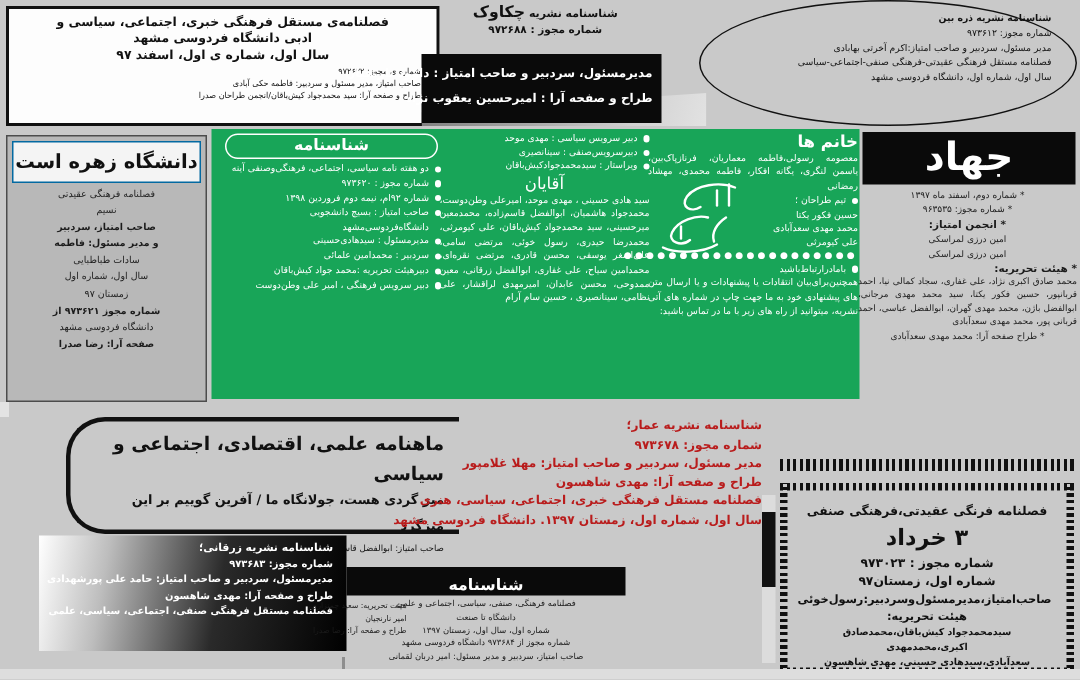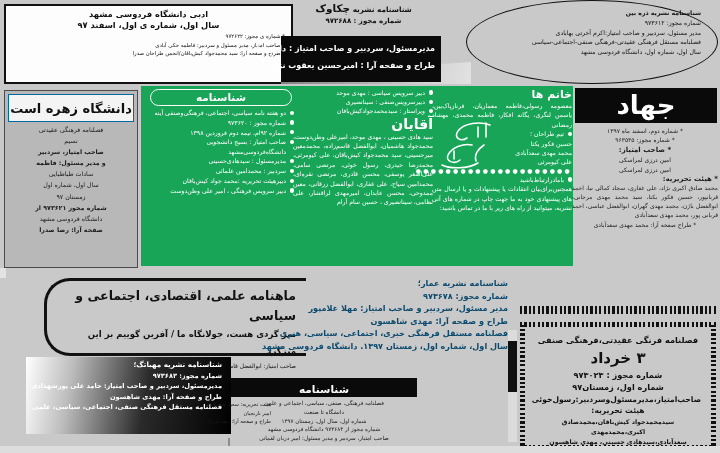--- a/index.html
+++ b/index.html
@@ -91,21 +91,21 @@
   
   #gcol2{
     left:293px;top:88px;width:140px;height:176px;
     color:#fff;text-align:right;
   }
   #gcol2 .li{font-size:6.1px;line-height:9.2px;padding-right:8px;position:relative;}
   #gcol2 .li::before{
     content:"";position:absolute;right:0;top:2.4px;
     width:4.2px;height:4.2px;border-radius:50%;background:#fff;
   }
-  #gcol2 .hdr{font-size:14px;font-weight:bold;letter-spacing:1px;}
+  #gcol2 .hdr{font-size:11px;font-weight:normal;letter-spacing:1px;text-align:center;}
   #gcol2 .body{font-size:6.2px;line-height:9.4px;text-align:justify;text-align-last:right;}
 
   
   #gcol3{
     left:432px;top:88px;width:140px;height:176px;
     color:#fff;text-align:right;
   }
   #gcol3 .hdr{font-size:11px;font-weight:bold;letter-spacing:1px;}
   #gcol3 .body{font-size:6.2px;line-height:9.4px;text-align:justify;text-align-last:right;}
   #gcol3 .li{font-size:6.2px;line-height:9.4px;padding-right:8px;position:relative;}
@@ -176,21 +176,21 @@
     left:26px;top:357px;width:205px;height:77px;
     background:linear-gradient(100deg,#ffffff 0%,#bdbdbd 22%,#2a2a2a 58%,#000000 100%);
     color:#fff;padding:3px 9px 0 9px;text-align:right;
   }
   #mahbang .l{font-size:6.6px;font-weight:bold;line-height:10.6px;white-space:nowrap;}
   #mahbang .hd{font-size:7.2px;}
 
   
   #ammar{
     left:296px;top:277px;width:212px;height:86px;
-    color:#0c4a6e;text-align:right;
+    color:#b91c1c;text-align:right;
   }
   #ammar div{font-size:8.1px;font-weight:bold;line-height:12.6px;white-space:nowrap;}
 
   
   #sh2-bar{
     left:231px;top:378px;width:186px;height:19px;
     background:#0a0a0a;color:#fff;text-align:center;
   }
   #sh2-bar span{font-size:10.5px;font-weight:bold;line-height:18px;letter-spacing:1px;}
   #sh2-body{
@@ -245,20 +245,21 @@
 
   
   #divider{left:228px;top:438px;width:2px;height:10px;background:#8e8e8e;}
 </style>
 </head>
 <body>
 
 <div class="stage">
 
   <div class="abs" id="chakavak-body">
+    <div class="big">فصلنامه‌ی مستقل فرهنگی خبری، اجتماعی، سیاسی و</div>
     <div class="big">ادبی دانشگاه فردوسی مشهد</div>
     <div class="big">سال اول، شماره ی اول، اسفند ۹۷</div>
     <div class="small">
       <div>* شماره ی مجوز: ۹۷۲۶۲۲</div>
       <div>* صاحب امتیاز، مدیر مسئول و سردبیر: فاطمه حکی آبادی</div>
       <div>* طراح و صفحه آرا: سید محمدجواد کیش‌باقان/انجمن طراحان صدرا</div>
     </div>
   </div>
 
   <div class="abs" id="chakavak-title">
@@ -350,39 +351,39 @@
       </g>
     </svg>
   </div>
 
   <div class="abs" id="jahad-banner">
     <div class="cal">جهاد</div>
   </div>
   <div class="abs" id="jahad-text">
     <div class="r c">* شماره دوم، اسفند ماه ۱۳۹۷</div>
     <div class="r c">* شماره مجوز: ۹۶۳۵۳۵</div>
-    <div class="k c">* صاحب امتیاز:</div>
+    <div class="k c">* انجمن امتیاز:</div>
     <div class="r c">امین درزی لمراسکی</div>
     <div class="r c">امین درزی لمراسکی</div>
     <div class="k">* هیئت تحریریه:</div>
     <div class="j">محمد صادق اکبری نژاد، علی غفاری، سجاد کمالی نیا، احمد قربانپور، حسین فکور یکتا، سید محمد مهدی مرجانی، ابوالفضل باژن، محمد مهدی گهران، ابوالفضل عباسی، احمد قربانی پور، محمد مهدی سعدآبادی</div>
     <div class="r c">
       <span>* طراح صفحه آرا:</span>
       <span>محمد مهدی سعدآبادی</span>
     </div>
   </div>
 
   <div class="abs" id="mahname">
     <div class="t1">ماهنامه علمی، اقتصادی، اجتماعی و سیاسی</div>
     <div class="t2">میز گردی هست، جولانگاه ما / آفرین گوییم بر این میزگرد</div>
     <div class="t3">صاحب امتیاز: ابوالفضل قاسم‌زاده، شماره مجوز: ۹۷۲۲۲۷، فروردین‌ماه ۹۸</div>
   </div>
 
   <div class="abs" id="mahbang">
-    <div class="l hd">شناسنامه نشریه مهباتگ؛</div>
+    <div class="l hd">شناسنامه نشریه زرقانی؛</div>
     <div class="l">شماره مجوز: ۹۷۳۶۸۳</div>
     <div class="l">مدیرمسئول، سردبیر و صاحب امتیاز: حامد علی پورشهدادی</div>
     <div class="l">طراح و صفحه آرا: مهدی شاهسون</div>
     <div class="l">فصلنامه مستقل فرهنگی صنفی، اجتماعی، سیاسی، علمی</div>
   </div>
 
   <div class="abs" id="ammar">
     <div>شناسنامه نشریه عمار؛</div>
     <div>شماره مجوز: ۹۷۳۶۷۸</div>
     <div>مدیر مسئول، سردبیر و صاحب امتیاز: مهلا غلامپور</div>

